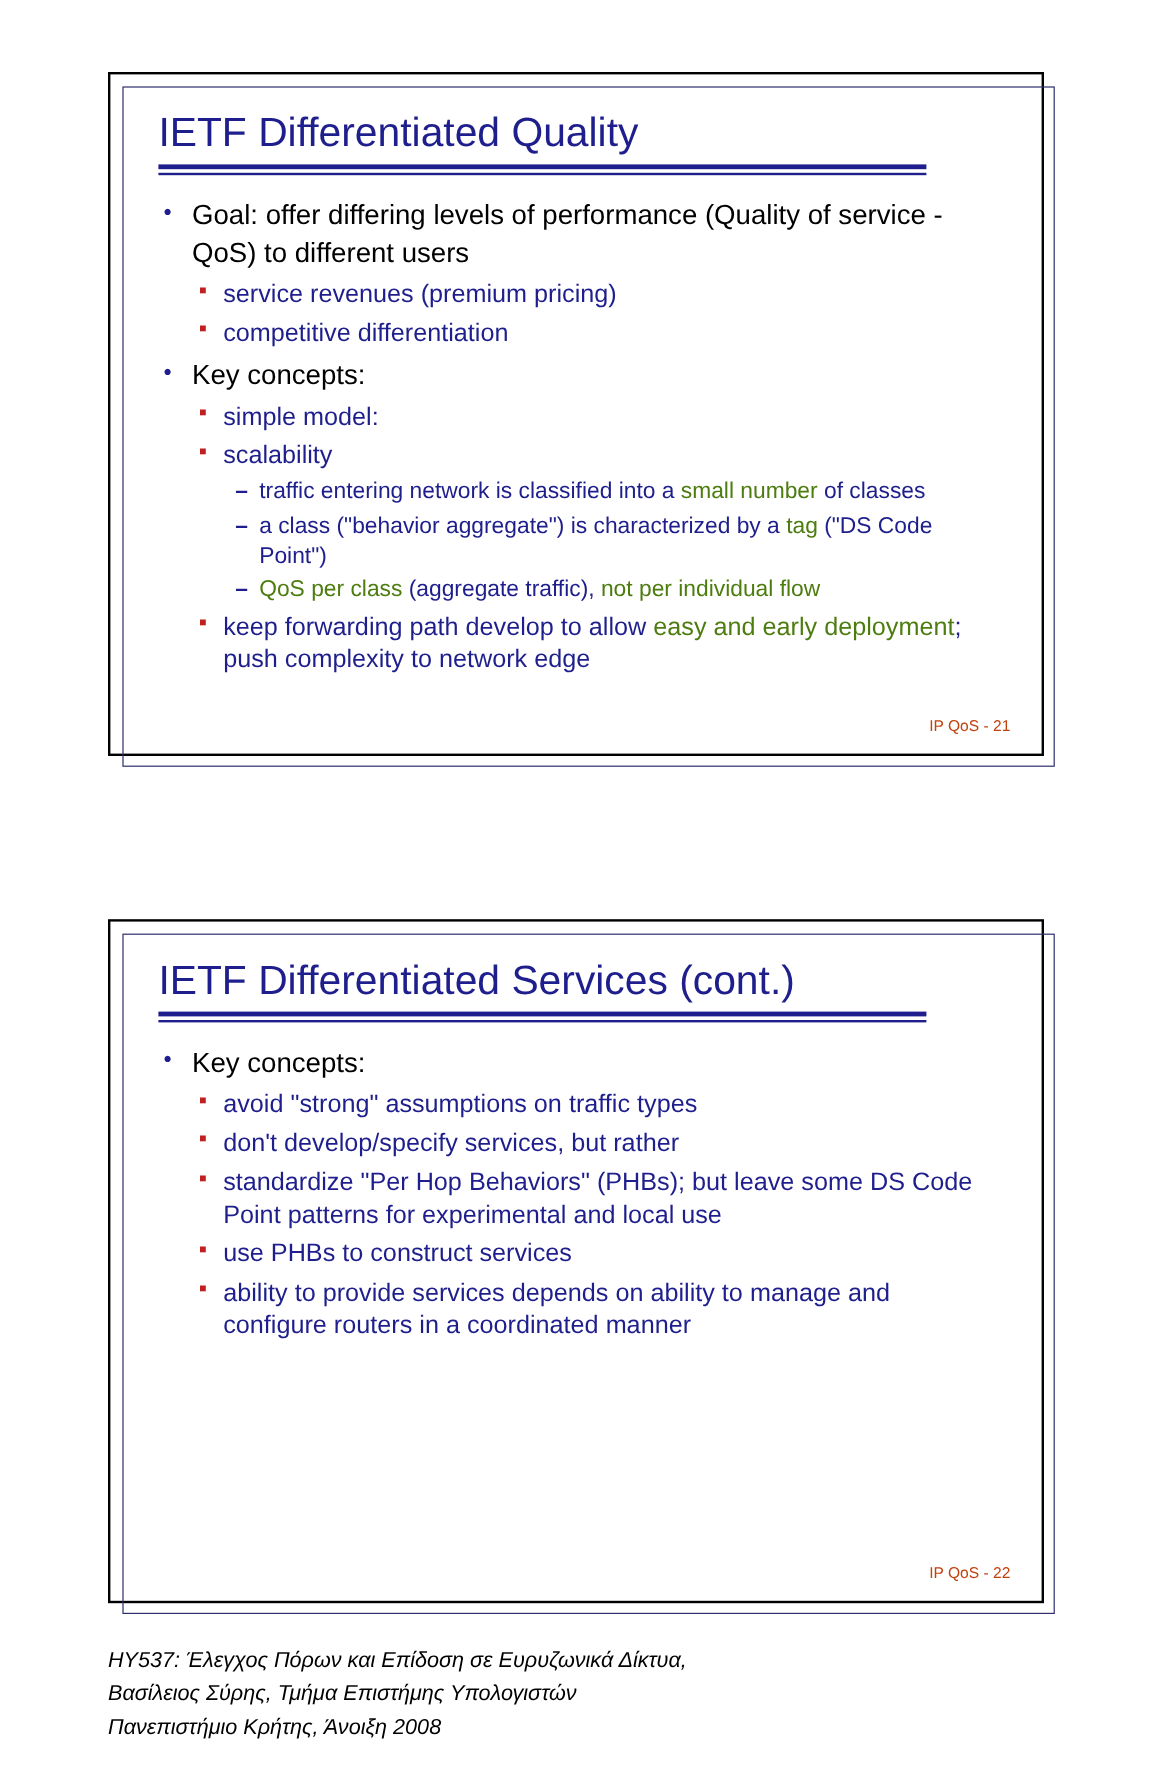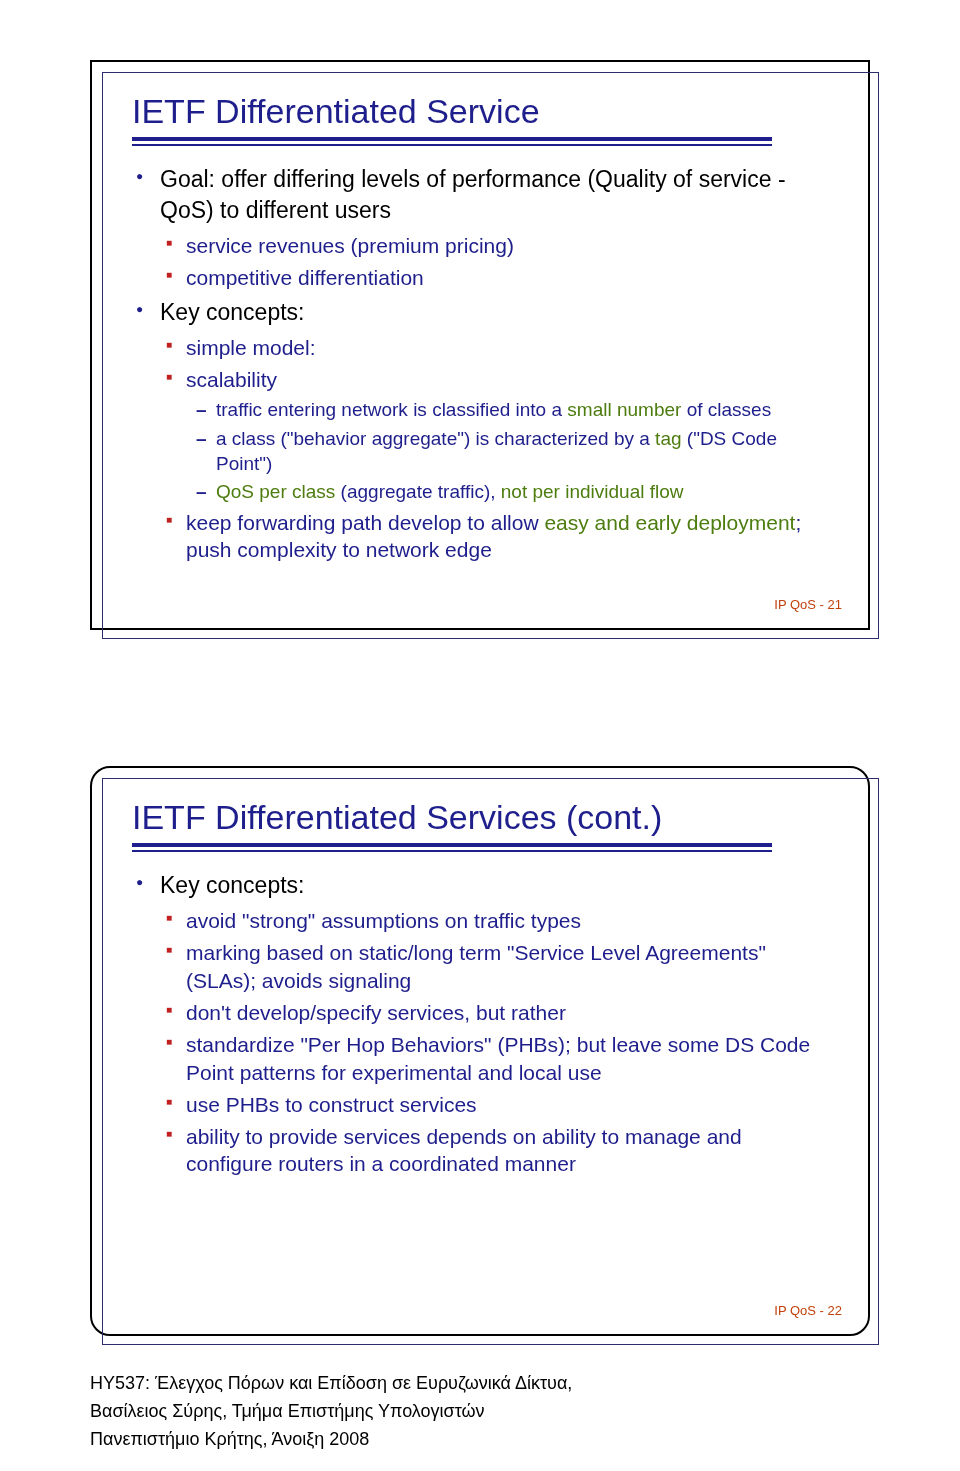--- a/index.html
+++ b/index.html
@@ -19,21 +19,21 @@
   }
   .slide-inner {
     position: absolute;
     left: 10px;
     top: 10px;
     right: -11px;
     bottom: -11px;
     border: 1px solid #2d2d6e;
   }
   .slide1 { top: 60px; }
-  .slide2 { top: 766px; border-radius: 20px; }
+  .slide2 { top: 766px; }
   .content { padding: 30px 40px 20px 40px; }
   .title {
     color: #1e1e8c;
     font-size: 34px;
     font-weight: 400;
     margin-bottom: 6px;
   }
   .under1 { height: 4px; background: #1e1e8c; width: 640px; margin-bottom: 3px; }
   .under2 { height: 2px; background: #1e1e8c; width: 640px; margin-bottom: 18px; }
   ul { list-style: none; }
@@ -49,31 +49,32 @@
     right: 26px;
     bottom: 16px;
     font-size: 13px;
     color: #c2410c;
   }
   .footer {
     position: absolute;
     left: 90px;
     top: 1370px;
     font-size: 18px;
+    font-style: italic;
     line-height: 1.55;
     color: #000;
   }
 </style>
 </head>
 <body>
 
 <div class="slide slide1">
   <div class="slide-inner"></div>
   <div class="content">
-    <div class="title">IETF Differentiated Service</div>
+    <div class="title">IETF Differentiated Quality</div>
     <div class="under1"></div>
     <div class="under2"></div>
     <ul>
       <li class="l1">Goal: offer differing levels of performance (Quality of service - QoS) to different users</li>
       <li class="l2">service revenues (premium pricing)</li>
       <li class="l2">competitive differentiation</li>
       <li class="l1">Key concepts:</li>
       <li class="l2">simple model:</li>
       <li class="l2">scalability</li>
       <li class="l3"><span>traffic entering network is classified into a </span><span class="hl-r">small number</span><span> of classes</span></li>
@@ -87,21 +88,20 @@
 
 <div class="slide slide2">
   <div class="slide-inner"></div>
   <div class="content">
     <div class="title">IETF Differentiated Services (cont.)</div>
     <div class="under1"></div>
     <div class="under2"></div>
     <ul>
       <li class="l1">Key concepts:</li>
       <li class="l2">avoid "strong" assumptions on traffic types</li>
-      <li class="l2">marking based on static/long term "Service Level Agreements" (SLAs); avoids signaling</li>
       <li class="l2">don't develop/specify services, but rather</li>
       <li class="l2">standardize "Per Hop Behaviors" (PHBs); but leave some DS Code Point patterns for experimental and local use</li>
       <li class="l2">use PHBs to construct services</li>
       <li class="l2">ability to provide services depends on ability to manage and configure routers in a coordinated manner</li>
     </ul>
   </div>
   <div class="pagenum">IP QoS - 22</div>
 </div>
 
 <div class="footer">

